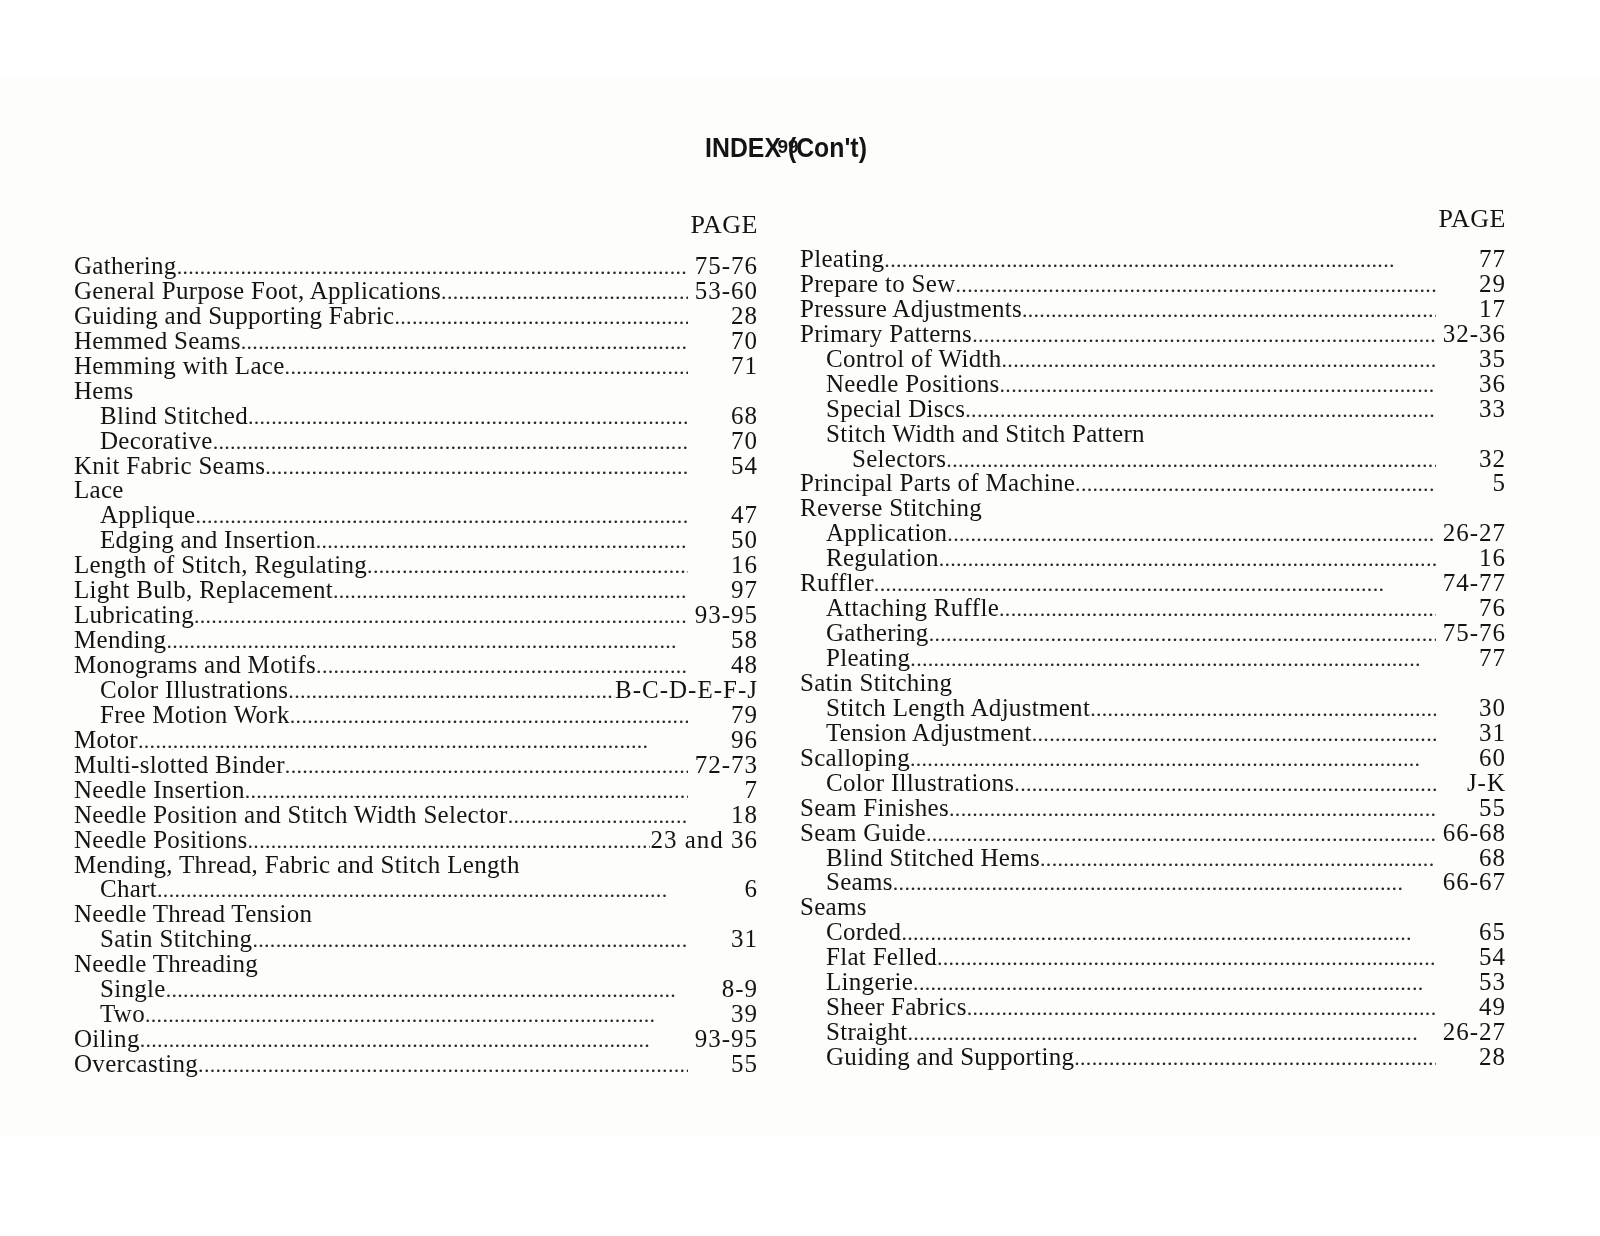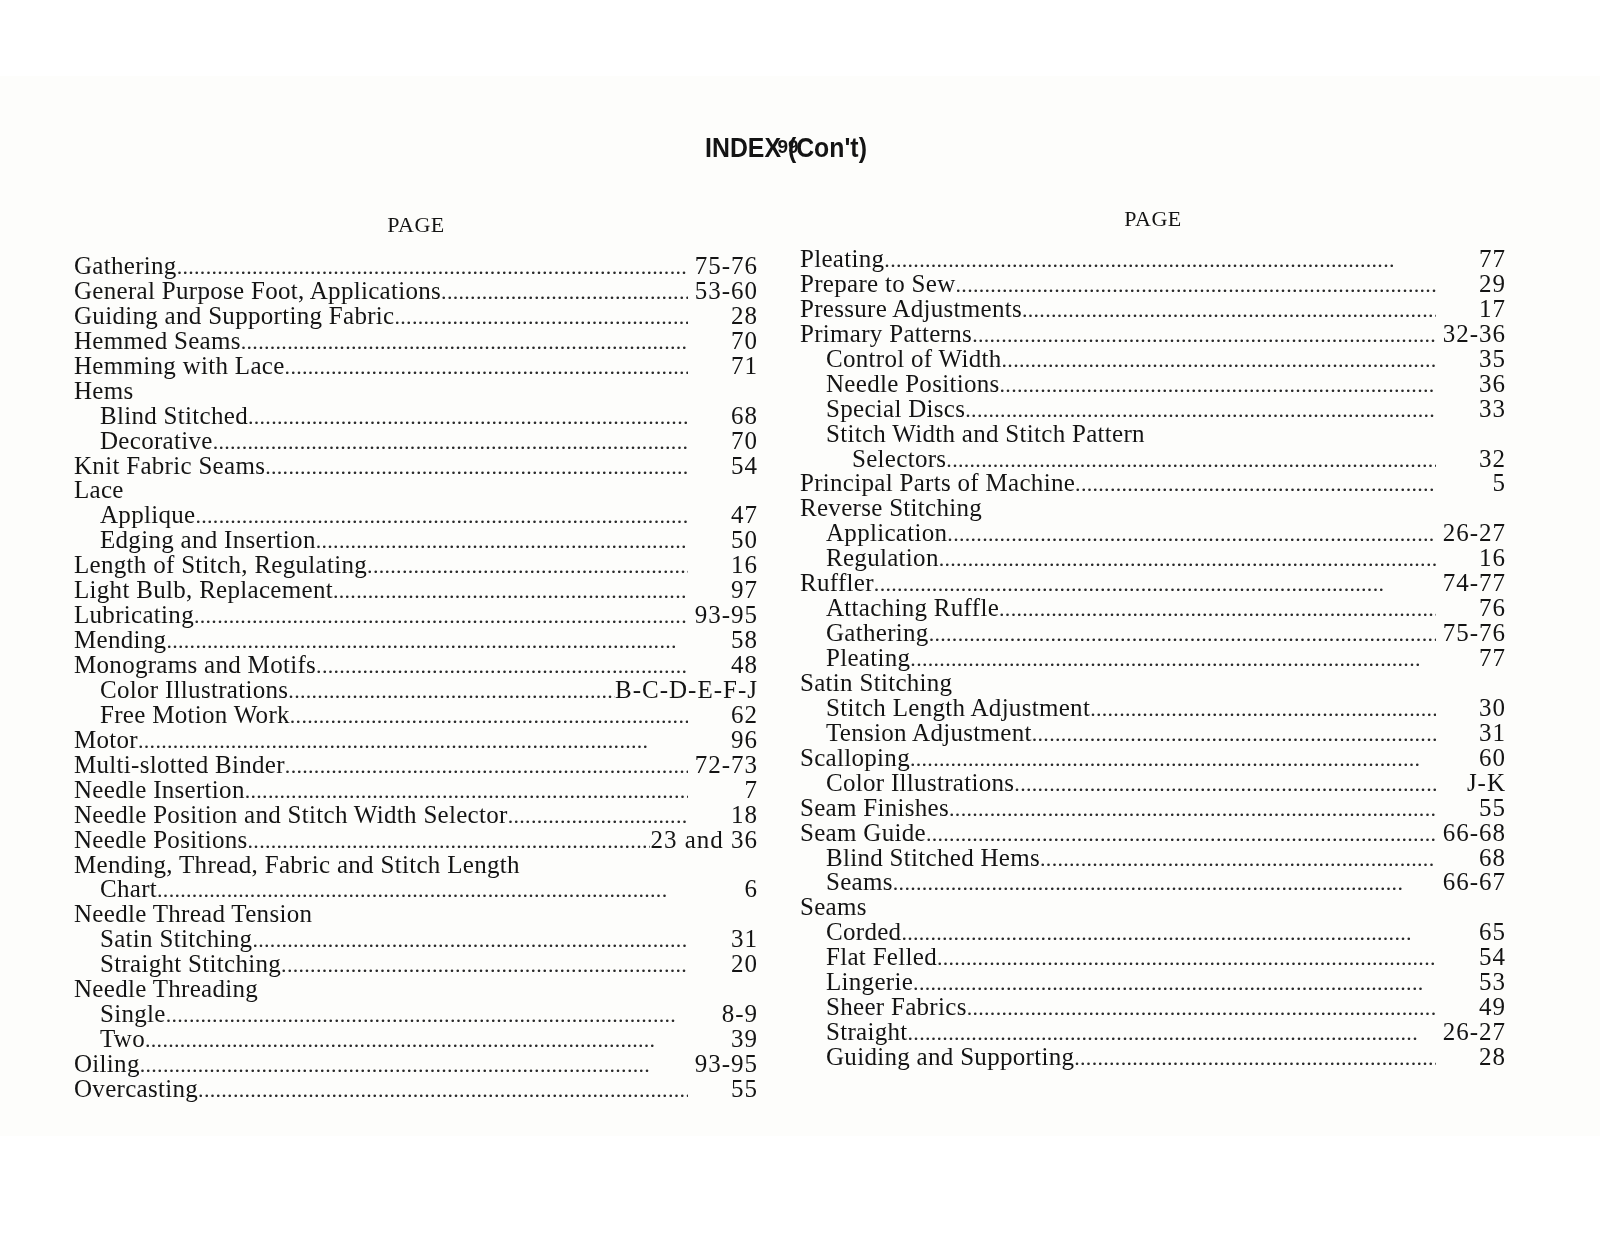--- a/index.html
+++ b/index.html
@@ -53,22 +53,22 @@
       left: 74px;
       top: 212px;
       width: 684px;
     }
     .col-right {
       left: 800px;
       top: 206px;
       width: 706px;
     }
     .page-header {
-      text-align: center;
-      font-size: 22px;
+      text-align: right;
+      font-size: 26px;
       height: 40px;
       line-height: 26px;
       letter-spacing: 0.5px;
     }
     .col-left .page-header { margin-bottom: 2px; }
     .col-right .page-header { margin-bottom: 1px; }
     .entry {
       display: flex;
       align-items: baseline;
       font-size: 25px;
@@ -199,21 +199,21 @@
         <span class="pages">48</span>
       </div>
       <div class="entry lvl-1">
         <span class="label">Color Illustrations</span>
         <span class="leader"></span>
         <span class="pages">B-C-D-E-F-J</span>
       </div>
       <div class="entry lvl-1">
         <span class="label">Free Motion Work</span>
         <span class="leader"></span>
-        <span class="pages">62</span>
+        <span class="pages">79</span>
       </div>
       <div class="entry lvl-0">
         <span class="label">Motor</span>
         <span class="leader"></span>
         <span class="pages">96</span>
       </div>
       <div class="entry lvl-0">
         <span class="label">Multi-slotted Binder</span>
         <span class="leader"></span>
         <span class="pages">72-73</span>
@@ -245,25 +245,20 @@
       </div>
       <div class="entry lvl-0 no-leader">
         <span class="label">Needle Thread Tension</span>
         <span class="leader"></span>
         <span class="pages"></span>
       </div>
       <div class="entry lvl-1">
         <span class="label">Satin Stitching</span>
         <span class="leader"></span>
         <span class="pages">31</span>
-      </div>
-      <div class="entry lvl-1">
-        <span class="label">Straight Stitching</span>
-        <span class="leader"></span>
-        <span class="pages">20</span>
       </div>
       <div class="entry lvl-0 no-leader">
         <span class="label">Needle Threading</span>
         <span class="leader"></span>
         <span class="pages"></span>
       </div>
       <div class="entry lvl-1">
         <span class="label">Single</span>
         <span class="leader"></span>
         <span class="pages">8-9</span>

